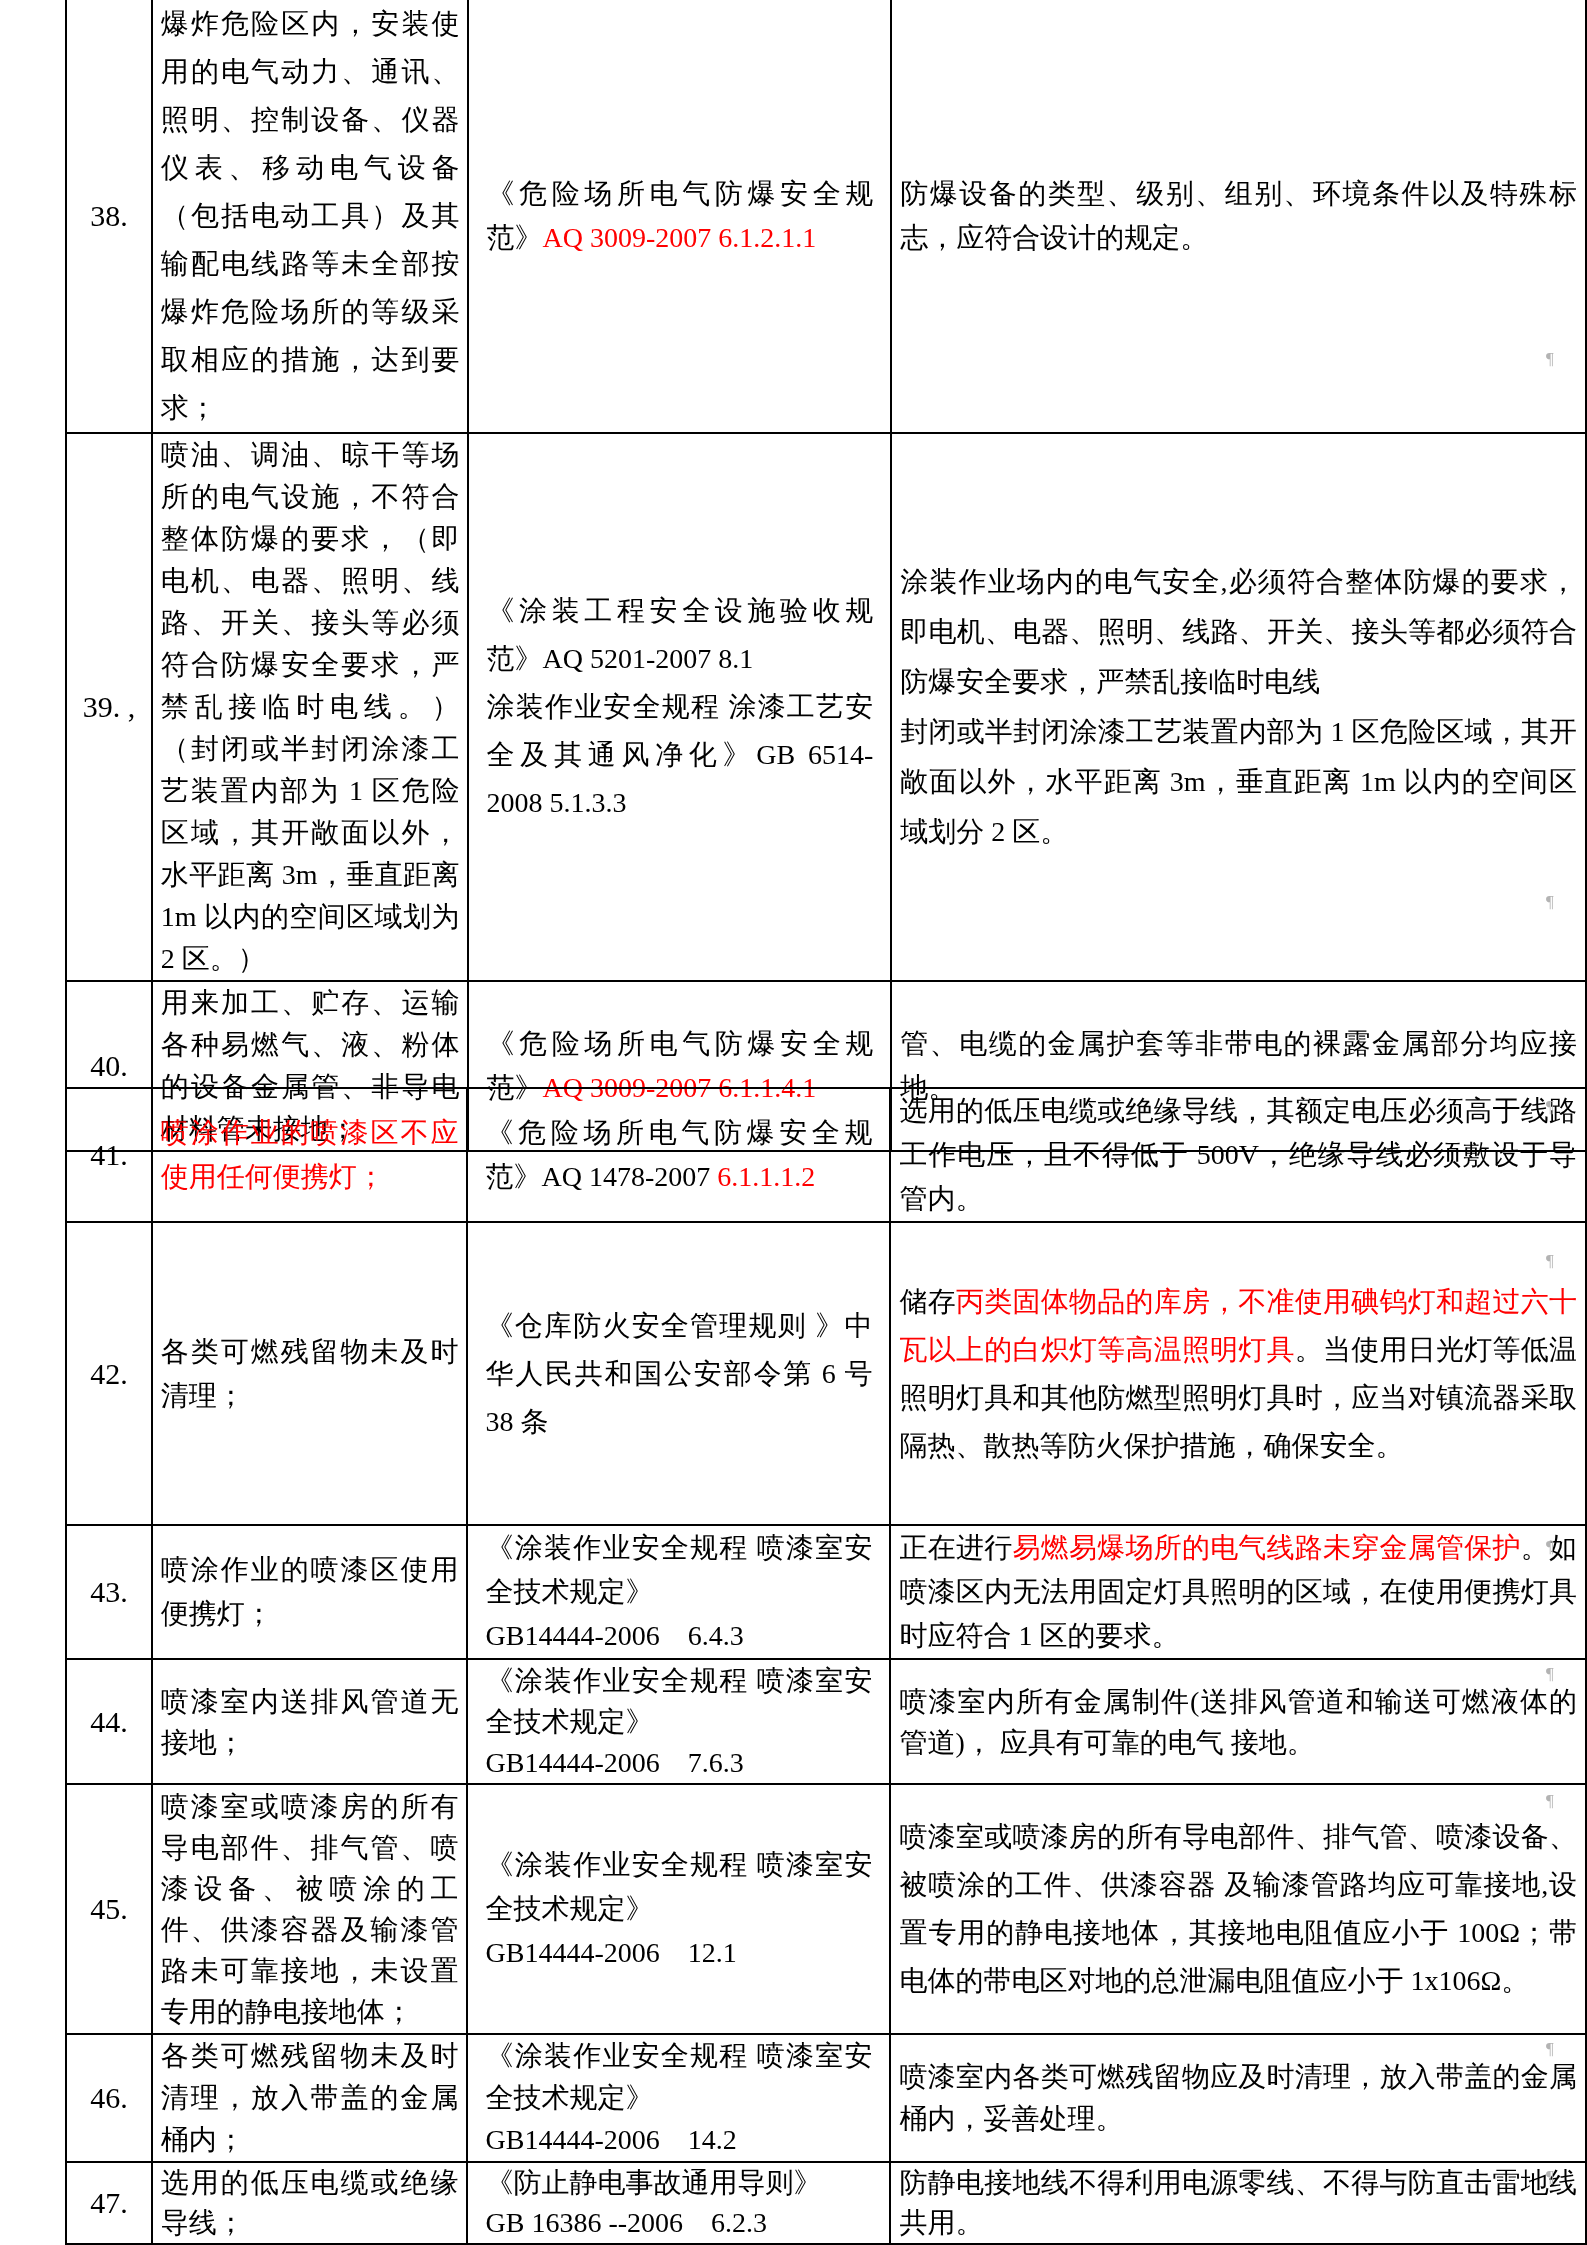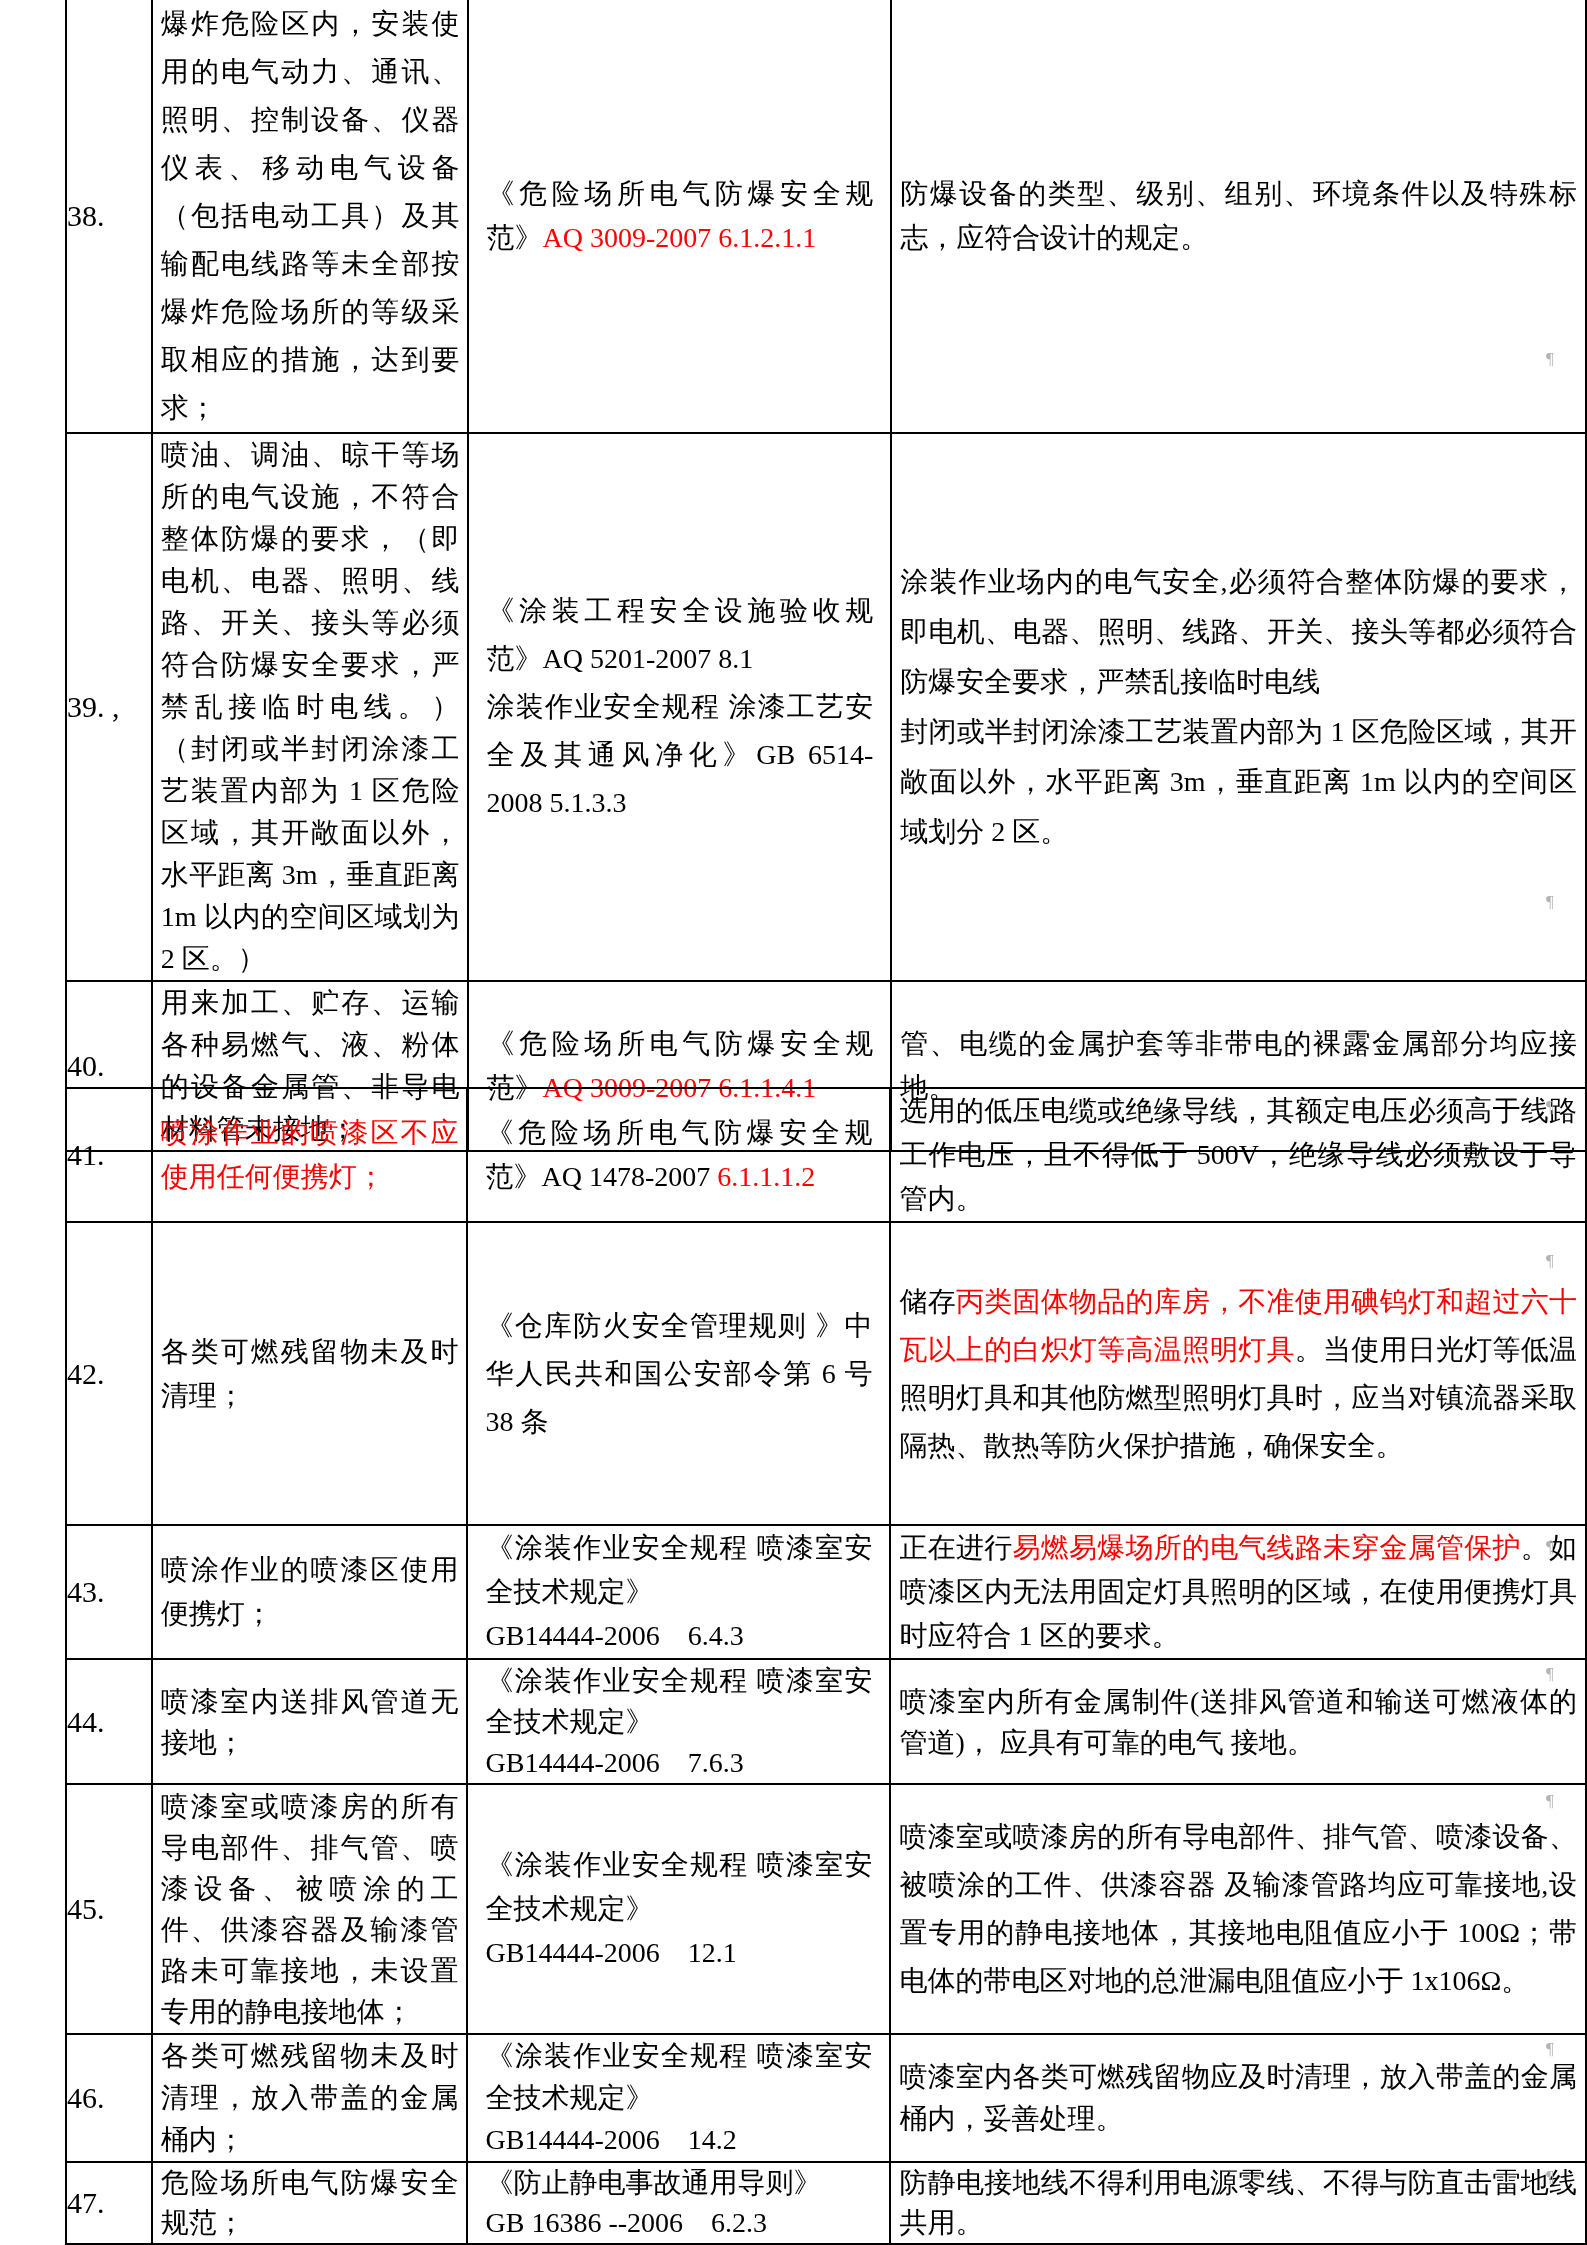--- a/index.html
+++ b/index.html
@@ -10,21 +10,21 @@
   }
   .doc-table{
     position:absolute;left:65px;
     display:table;table-layout:fixed;border-collapse:collapse;
   }
   .t-row{display:table-row;}
   .cell{
     display:table-cell;border:2px solid #000;vertical-align:middle;
     font-size:28px;line-height:44px;
   }
-  .c-num{width:85px;font-size:30px;}
+  .c-num{width:85px;text-align:center;font-size:30px;}
   .c-problem{width:304px;padding:0 8px;text-align:justify;}
   .c-reg{width:394px;padding:0 17px;text-align:justify;margin-left:11px;}
   .c-req{width:692px;padding:0 8px;text-align:justify;margin-top:16px;}
   .red{color:#ff0000;}
   
   .r38{height:339px}.r38 .c-problem{line-height:48px}
   .r39{height:543px}.r39 .c-problem{line-height:42px}
   .r39 .c-reg{line-height:48px}.r39 .c-req{line-height:50px}
   .r40{height:168px}.r40 .c-problem{line-height:42px}
   .r41{height:133px}
@@ -96,21 +96,21 @@
     <div class="cell c-req"><span>喷漆室或喷漆房的所有导电部件、排气管、喷漆设备、被喷涂的工件、供漆容器 及输漆管路均应可靠接地,设置专用的静电接地体，其接地电阻值应小于 100Ω；带电体的带电区对地的总泄漏电阻值应小于 1x106Ω。</span></div>
   </div>
   <div class="t-row r46">
     <div class="cell c-num">46.</div>
     <div class="cell c-problem"><span>各类可燃残留物未及时清理，放入带盖的金属桶内；</span></div>
     <div class="cell c-reg"><span>《涂装作业安全规程 喷漆室安全技术规定》</span><br><span>GB14444-2006　14.2</span></div>
     <div class="cell c-req"><span>喷漆室内各类可燃残留物应及时清理，放入带盖的金属桶内，妥善处理。</span></div>
   </div>
   <div class="t-row r47">
     <div class="cell c-num">47.</div>
-    <div class="cell c-problem"><span>危险场所电气防爆安全规范；</span></div>
+    <div class="cell c-problem"><span>选用的低压电缆或绝缘导线；</span></div>
     <div class="cell c-reg"><span>《防止静电事故通用导则》</span><br><span>GB 16386 --2006　6.2.3</span></div>
     <div class="cell c-req"><span>防静电接地线不得利用电源零线、不得与防直击雷地线共用。</span></div>
   </div>
   <div class="t-row rstub">
     <div class="cell c-num"></div>
     <div class="cell c-problem"></div>
     <div class="cell c-reg"></div>
     <div class="cell c-req"></div>
   </div>
 </div>

